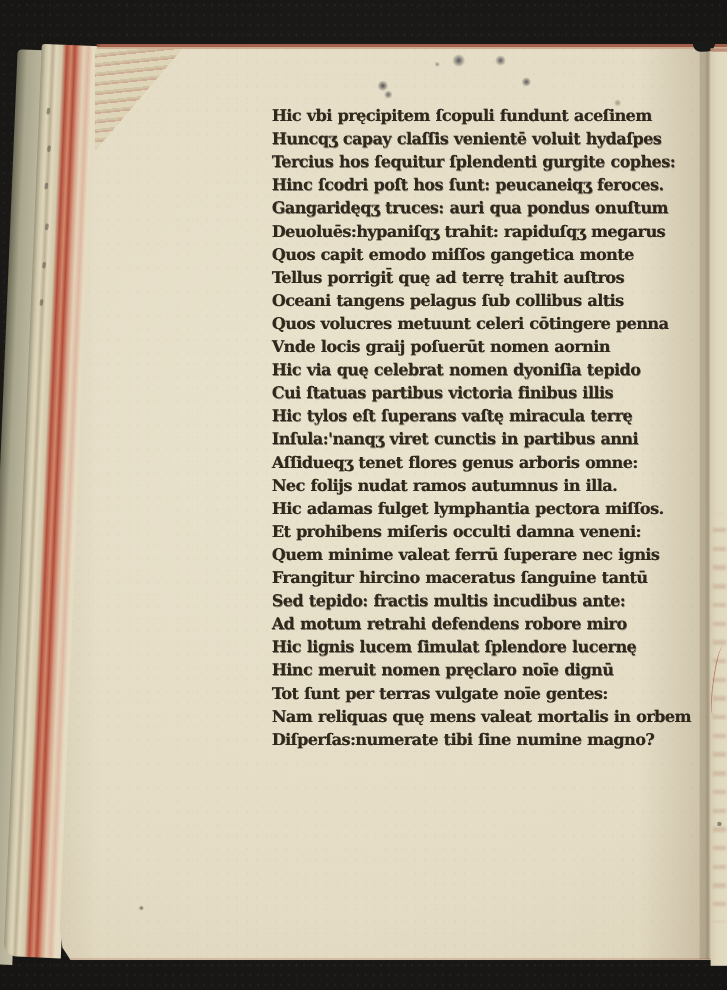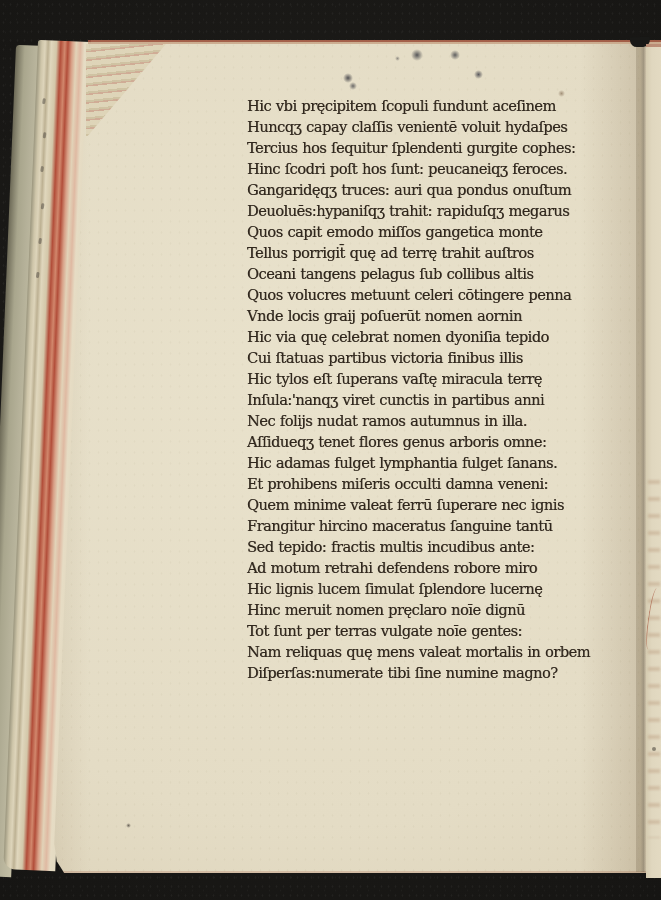--- a/index.html
+++ b/index.html
@@ -85,21 +85,21 @@
   .sliver .dot{
     position:absolute;left:6px;top:700px;width:4px;height:4px;border-radius:50%;
     background:rgba(80,75,65,.6);
   }
   
   .text-block{
     position:absolute;left:207px;top:55px;width:390px;z-index:5;
   }
   .text-block p{
     margin:0;height:21px;line-height:21px;
-    font-size:14.6px;font-weight:400;letter-spacing:-0.5px;word-spacing:0.6px;
+    font-size:14.6px;font-weight:700;letter-spacing:-0.5px;word-spacing:0.6px;
     color:var(--ink,#30271d);
     text-shadow:0.4px 0.4px 0.4px rgba(48,39,29,0.55);
     white-space:nowrap;
   }
 </style>
 </head>
 <body>
 
 <div class="scene">
 
@@ -133,23 +133,23 @@
         <p>Deuoluēs:hypaniſqʒ trahit: rapiduſqʒ megarus</p>
         <p>Quos capit emodo miſſos gangetica monte</p>
         <p>Tellus porrigit̄ quę ad terrę trahit auſtros</p>
         <p>Oceani tangens pelagus ſub collibus altis</p>
         <p>Quos volucres metuunt celeri cōtingere penna</p>
         <p>Vnde locis graij poſuerūt nomen aornin</p>
         <p>Hic via quę celebrat nomen dyoniſia tepido</p>
         <p>Cui ſtatuas partibus victoria finibus illis</p>
         <p>Hic tylos eſt ſuperans vaſtę miracula terrę</p>
         <p>Inſula:'nanqʒ viret cunctis in partibus anni</p>
+        <p>Aſſidueqʒ tenet flores genus arboris omne:</p>
         <p>Nec folijs nudat ramos autumnus in illa.</p>
-        <p>Aſſidueqʒ tenet flores genus arboris omne:</p>
-        <p>Hic adamas fulget lymphantia fulget ſanans.</p>
+        <p>Hic adamas fulget lymphantia pectora miſſos.</p>
         <p>Et prohibens miſeris occulti damna veneni:</p>
         <p>Quem minime valeat ferrū ſuperare nec ignis</p>
         <p>Frangitur hircino maceratus ſanguine tantū</p>
         <p>Sed tepido: fractis multis incudibus ante:</p>
         <p>Ad motum retrahi defendens robore miro</p>
         <p>Hic lignis lucem ſimulat ſplendore lucernę</p>
         <p>Hinc meruit nomen pręclaro noīe dignū</p>
         <p>Tot ſunt per terras vulgate noīe gentes:</p>
         <p>Nam reliquas quę mens valeat mortalis in orbem</p>
         <p>Diſperſas:numerate tibi ſine numine magno?</p>

